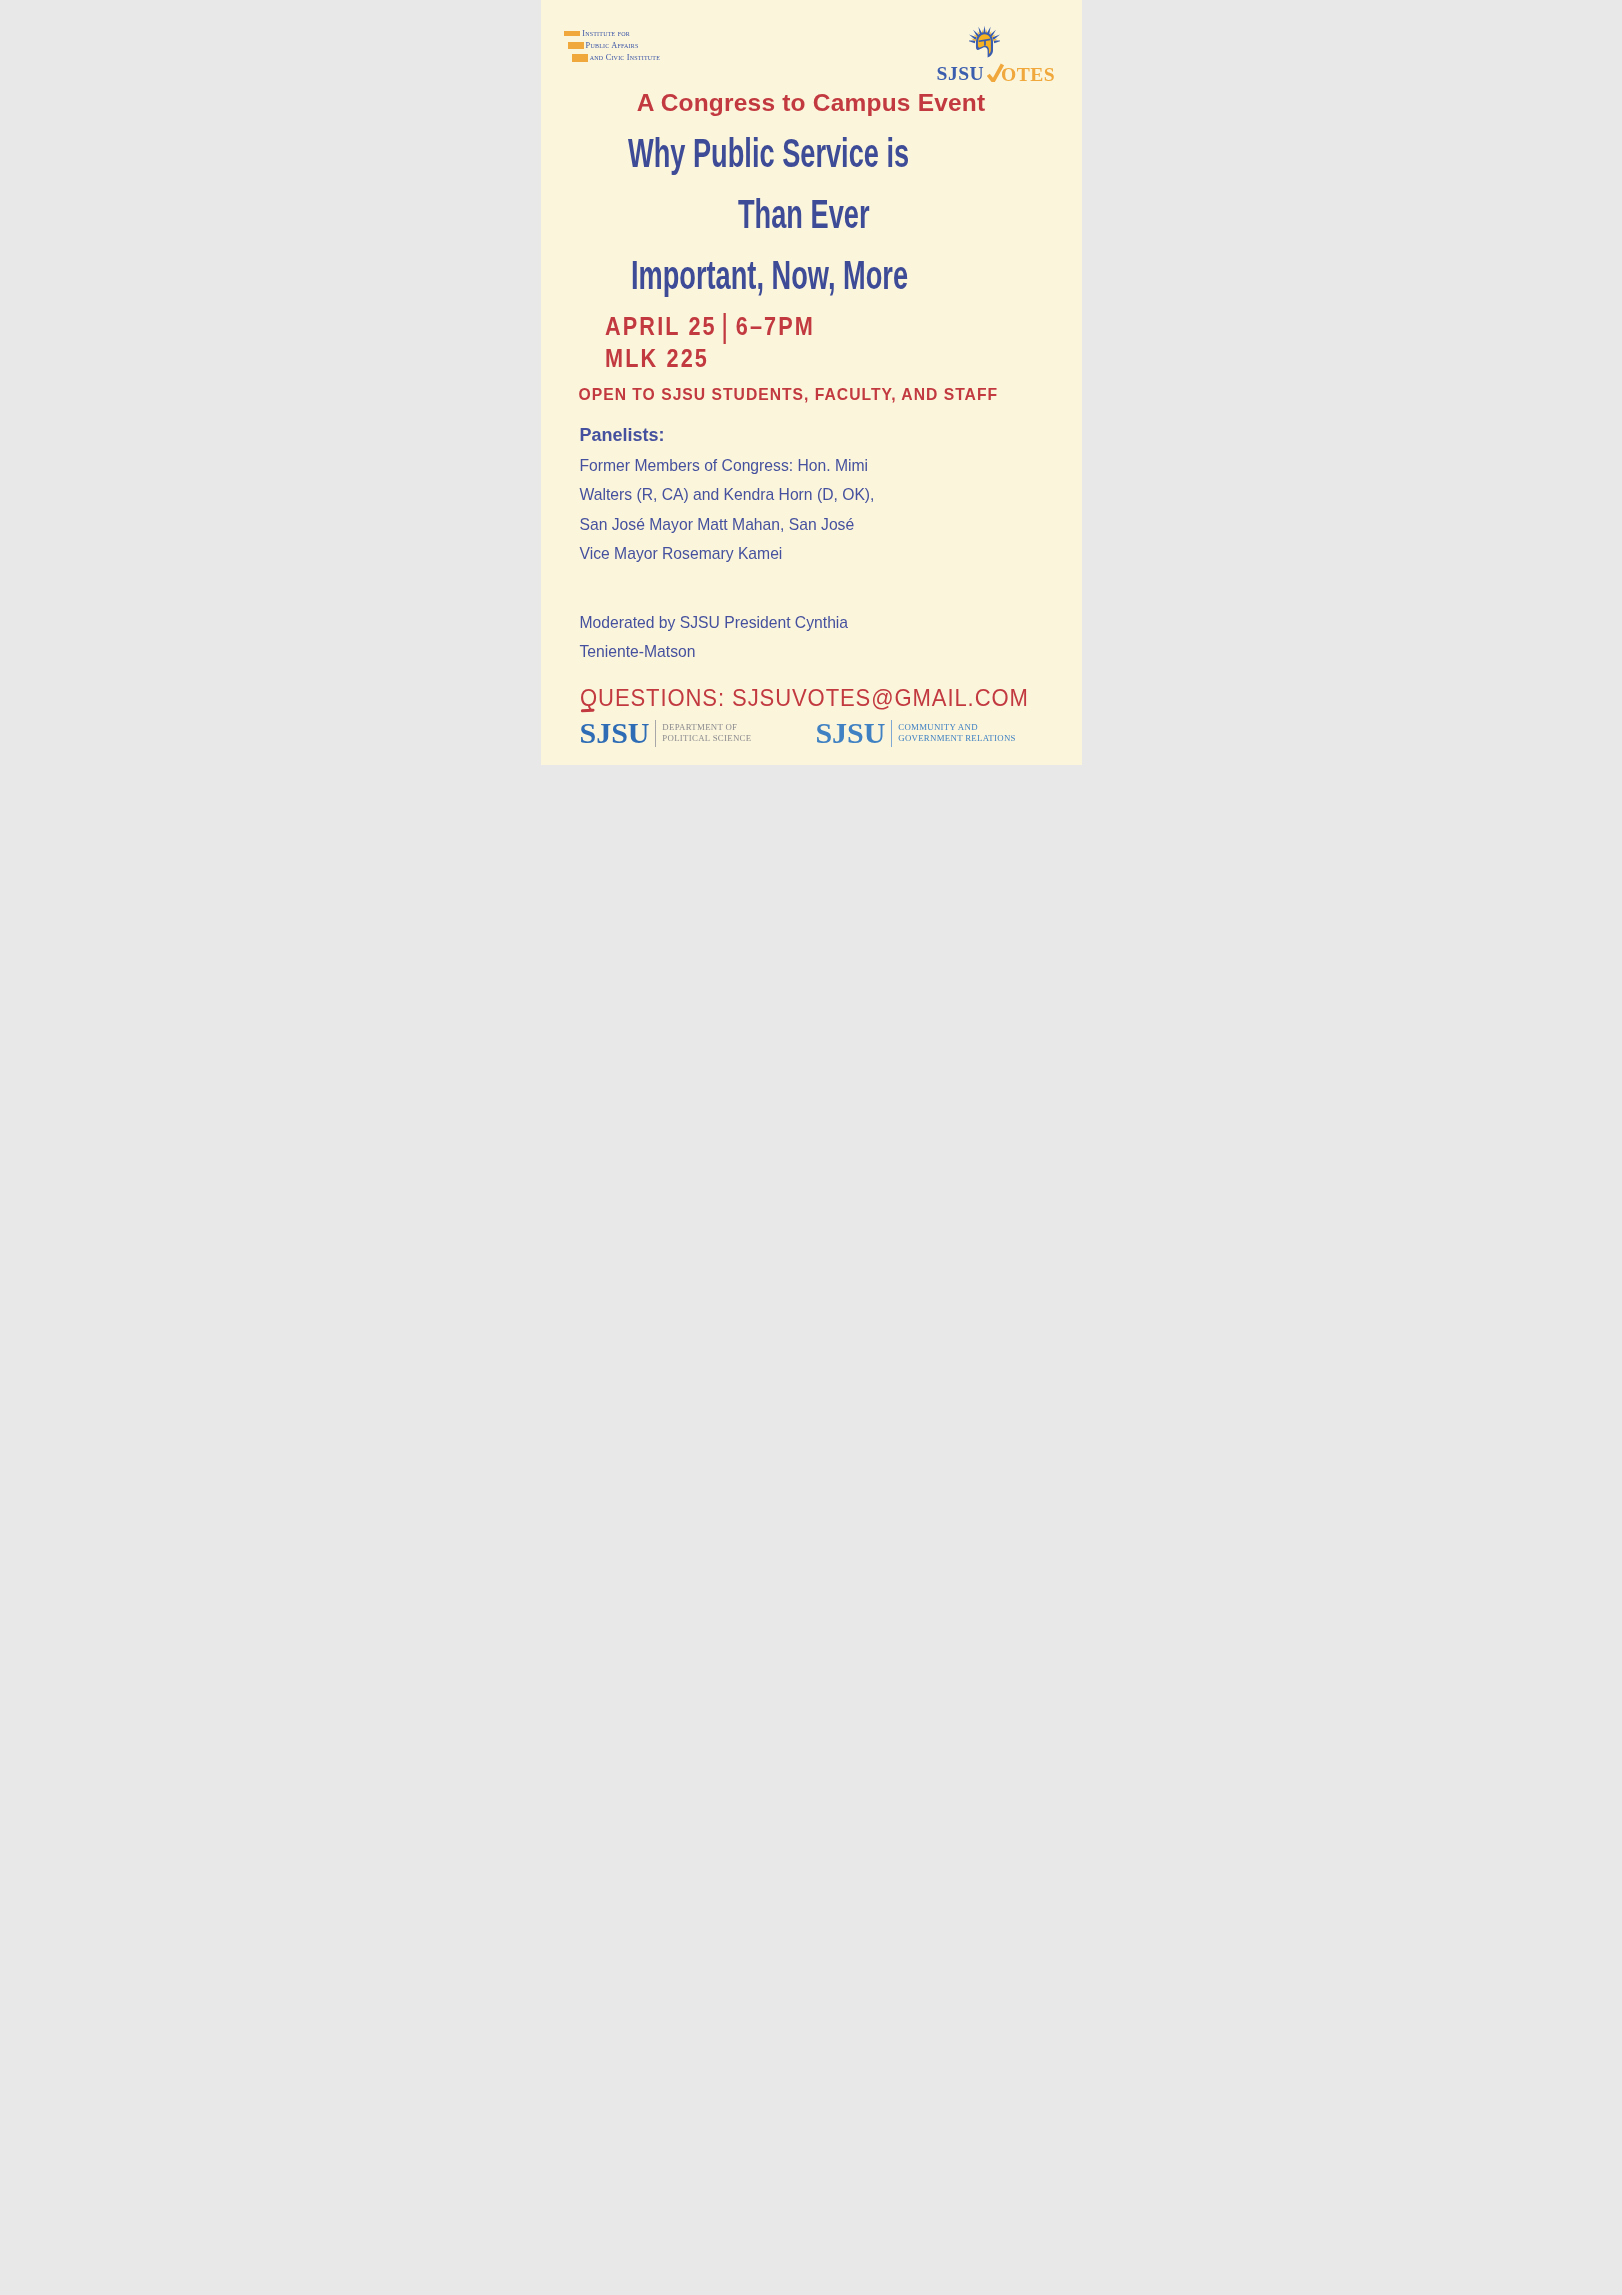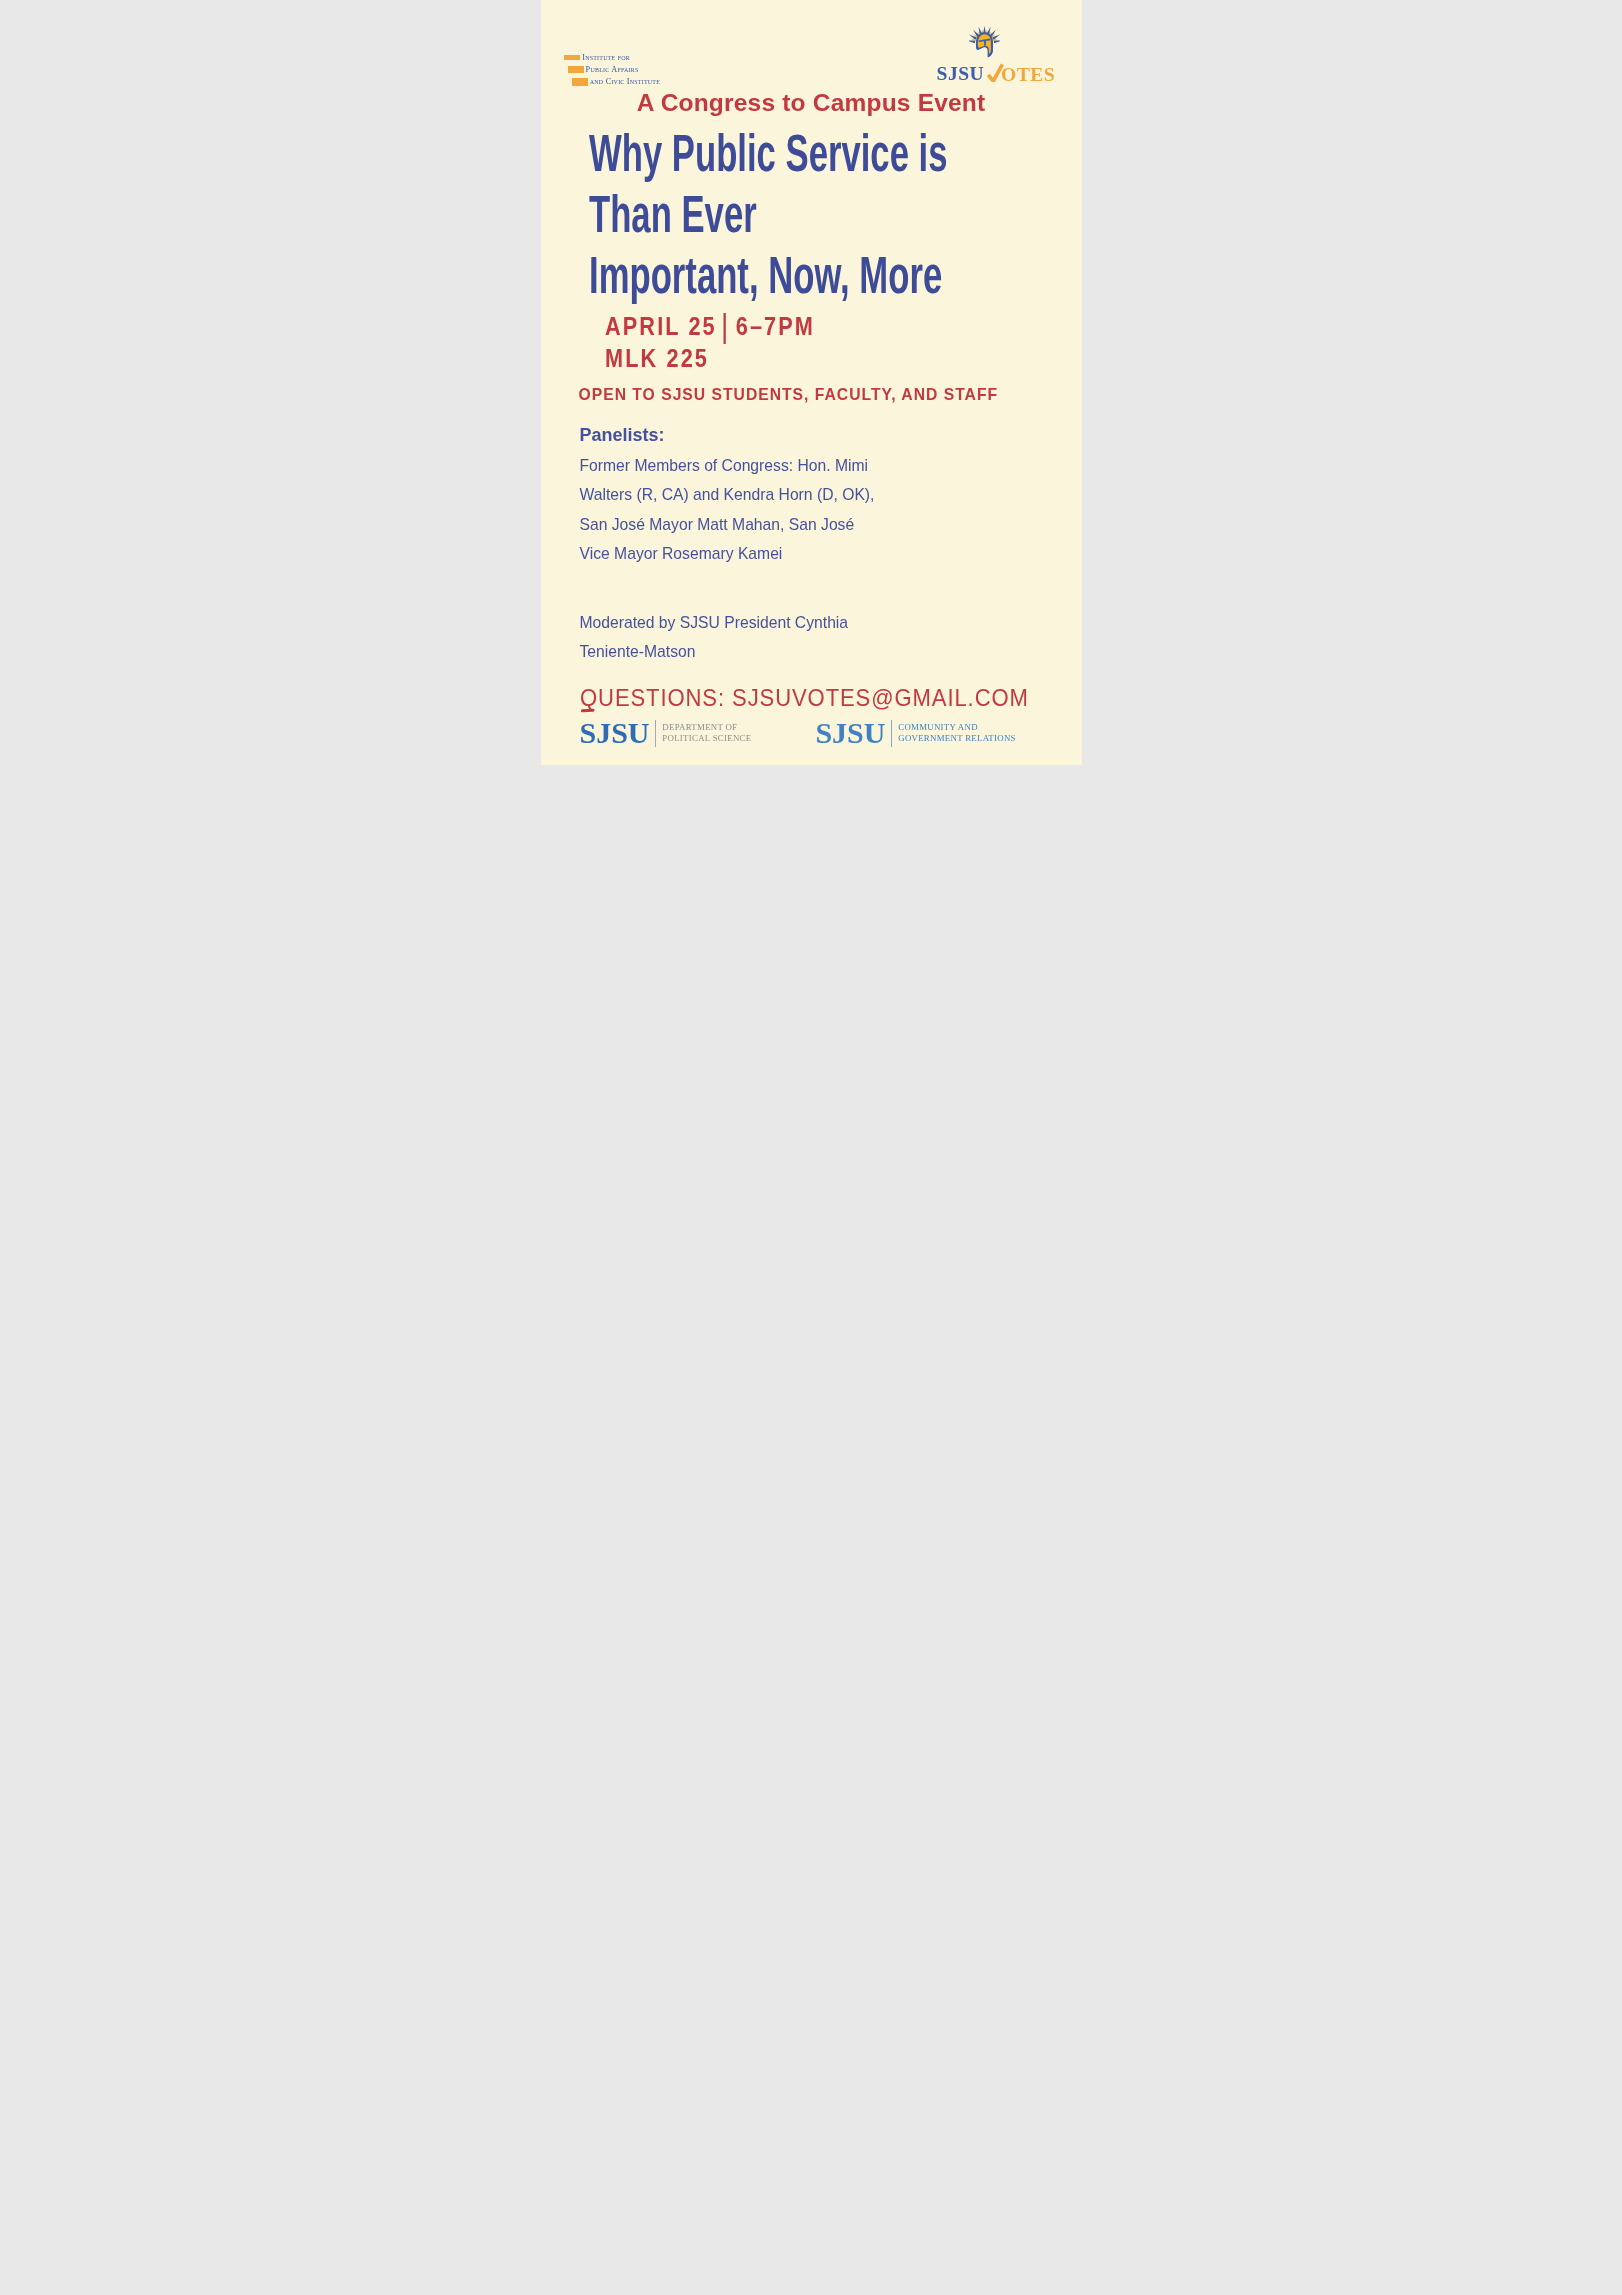--- a/index.html
+++ b/index.html
@@ -18,21 +18,21 @@
   *{box-sizing:border-box;}
   html,body{margin:0;padding:0;background:#e8e8e8;}
   .page{
     width:541px;height:765px;margin:0 auto;background:var(--background);
     font-family:"Liberation Sans","DejaVu Sans",sans-serif;
     overflow:hidden;position:relative;
   }
   
   .header{display:flex;justify-content:space-between;align-items:flex-start;
     height:83px;padding:19.6px 49px 0 23px;}
-  .ipace{margin-top:34px;}
+  .ipace{margin-top:10px;}
   .ipace-row{display:flex;align-items:center;margin-bottom:4.4px;}
   .ipace-row.r2{margin-left:4.4px;}
   .ipace-row.r3{margin-left:8.3px;}
   .ipace-bar{display:inline-block;background:var(--gold);margin-right:2px;}
   .ipace-row.r1 .ipace-bar{width:16.7px;height:5.9px;}
   .ipace-row.r2 .ipace-bar{width:15.7px;height:6.9px;}
   .ipace-row.r3 .ipace-bar{width:16px;height:7.4px;}
   .ipace-text{font-family:"Liberation Serif","DejaVu Serif",serif;
     font-variant:small-caps;font-size:8.3px;line-height:7.9px;color:var(--ipace-blue);
     letter-spacing:0.2px;white-space:nowrap;}
@@ -40,21 +40,21 @@
   .spartan{display:block;margin:0 auto 2px;}
   .votes-text{white-space:nowrap;font-family:"Liberation Serif","DejaVu Serif",serif;
     font-weight:700;font-size:19.6px;line-height:16.7px;}
   .votes-sjsu{color:var(--spartan-blue);letter-spacing:0.5px;margin-right:2.9px;}
   .votes-check{vertical-align:-2px;margin-right:-2.9px;}
   .votes-otes{color:var(--gold);letter-spacing:0.5px;}
   
   .event-tag{margin-top:7.4px;text-align:center;color:var(--red);
     font-size:24.5px;line-height:25.5px;font-weight:700;letter-spacing:0.2px;}
   .headline{margin:6.9px 0 0 48px;color:var(--headline-blue);font-weight:700;}
-  .hl-line{display:block;font-size:51px;line-height:61px;height:61px;white-space:nowrap;}
+  .hl-line{display:block;font-size:40px;line-height:61px;height:61px;white-space:nowrap;text-align:center;}
   .hl-line>span{display:inline-block;transform:scaleX(.68);transform-origin:0 50%;}
   .when{margin:4.9px 0 0 64px;color:var(--red);font-weight:700;
     font-size:25.5px;line-height:29.4px;white-space:nowrap;}
   .when>span.squeeze{display:inline-block;transform:scaleX(.85);transform-origin:0 50%;
     letter-spacing:2.5px;}
   .when .sep{font-size:1.3em;font-weight:400;vertical-align:-2px;letter-spacing:0;
     margin:0 8.8px 0 4.9px;}
   .room{margin-top:3px;}
   .open-line{margin:11.8px 0 0 38px;color:var(--red);font-weight:700;
     font-size:15.7px;letter-spacing:1px;line-height:19.6px;white-space:nowrap;}

